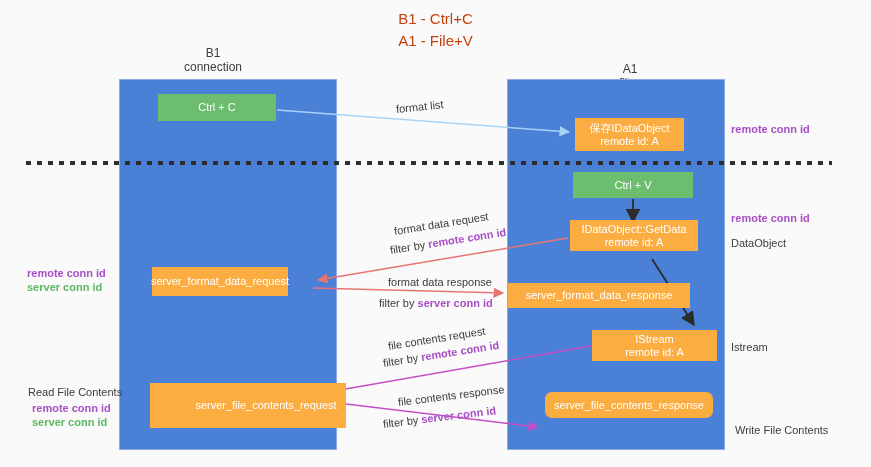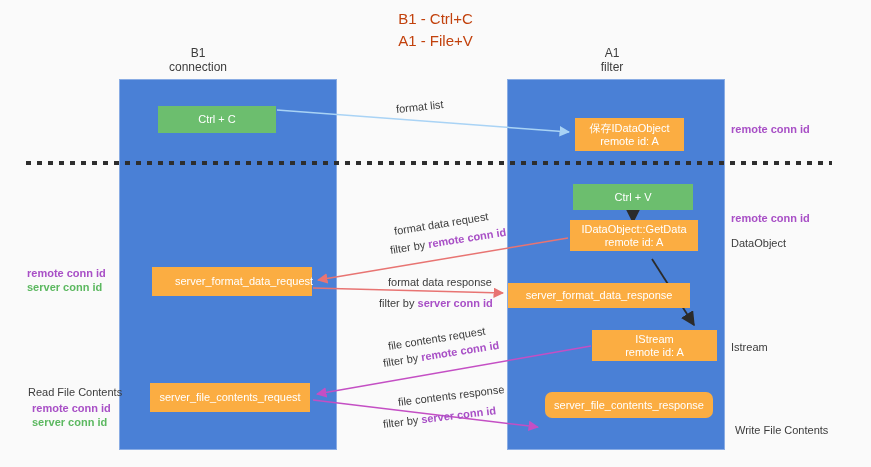--- a/index.html
+++ b/index.html
@@ -4,35 +4,35 @@
 <style>
   html,body { margin:0; padding:0; }
   body { background:#fafafa; font-family:"Liberation Sans", sans-serif; }
   #stage { position:relative; width:871px; height:467px; background:#fafafa; overflow:hidden; }
 
   .title-block { position:absolute; left:0; top:8px; width:100%; text-align:center;
                  font-size:15px; line-height:22px; color:#c2410c; }
 
   .lane-header { position:absolute; width:120px; text-align:center; font-size:12px;
                  line-height:14px; color:#3d3d3d; top:46px; }
-  #lane-header-left  { left:138px; }
-  #lane-header-right { left:552px; }
+  #lane-header-left  { left:153px; }
+  #lane-header-right { left:570px;margin-top:16px; }
 
   .panel { position:absolute; top:79px; height:371px; background:#4a80d6;
            border:1px solid rgba(255,255,255,0.35); box-sizing:border-box; z-index:1; }
   #panel-left  { left:119px; width:218px; }
   #panel-right { left:507px; width:218px; }
 
   svg.overlay { position:absolute; left:0; top:0; z-index:2; }
 
   .box { position:absolute; z-index:3; display:flex; flex-direction:column;
          align-items:center; justify-content:center; color:#ffffff;
          text-align:center; font-size:11px; line-height:13px; }
   .box-orange { background:#fbad42; }
-  .box-green  { background:#6cbe6e;margin-top:12px; }
+  .box-green  { background:#6cbe6e; }
 
   .side-label { position:absolute; z-index:3; font-size:11px; line-height:14px; white-space:nowrap; }
   .txt-purple { color:#a84fc6; font-weight:bold; }
   .txt-green  { color:#5cb860; font-weight:bold; }
   .txt-dark   { color:#3c3c3c; }
 
   .flow-label { position:absolute; z-index:3; font-size:11px; color:#3c3c3c;
                 white-space:nowrap; transform-origin:left center; }
 </style>
 </head>
@@ -101,34 +101,34 @@
 
   <div class="box box-green" style="left:573px; top:172px; width:120px; height:26px;">
     <div>Ctrl + V</div>
   </div>
 
   <div class="box box-orange" style="left:570px; top:220px; width:128px; height:31px;">
     <div>IDataObject::GetData</div>
     <div>remote id: A</div>
   </div>
 
-  <div class="box box-orange" style="left:152px; top:267px; width:136px; height:29px;padding-left:24px;">
+  <div class="box box-orange" style="left:152px; top:267px; width:136px; height:29px;">
     <div>server_format_data_request</div>
   </div>
 
   <div class="box box-orange" style="left:508px; top:283px; width:182px; height:25px;">
     <div>server_format_data_response</div>
   </div>
 
   <div class="box box-orange" style="left:592px; top:330px; width:125px; height:31px;">
     <div>IStream</div>
     <div>remote id: A</div>
   </div>
 
-  <div class="box box-orange" style="left:150px; top:383px; width:160px; height:29px;">
+  <div class="box box-orange" style="left:150px; top:383px; width:160px; height:45px;padding-left:36px;">
     <div>server_file_contents_request</div>
   </div>
 
   <div class="box box-orange" style="left:545px; top:392px; width:168px; height:26px;border-radius:7px;">
     <div>server_file_contents_response</div>
   </div>
 
   <div class="side-label txt-purple" style="left:731px; top:122px;">remote conn id</div>
   <div class="side-label txt-purple" style="left:731px; top:211px;">remote conn id</div>
   <div class="side-label txt-dark" style="left:731px; top:236px;">DataObject</div>

